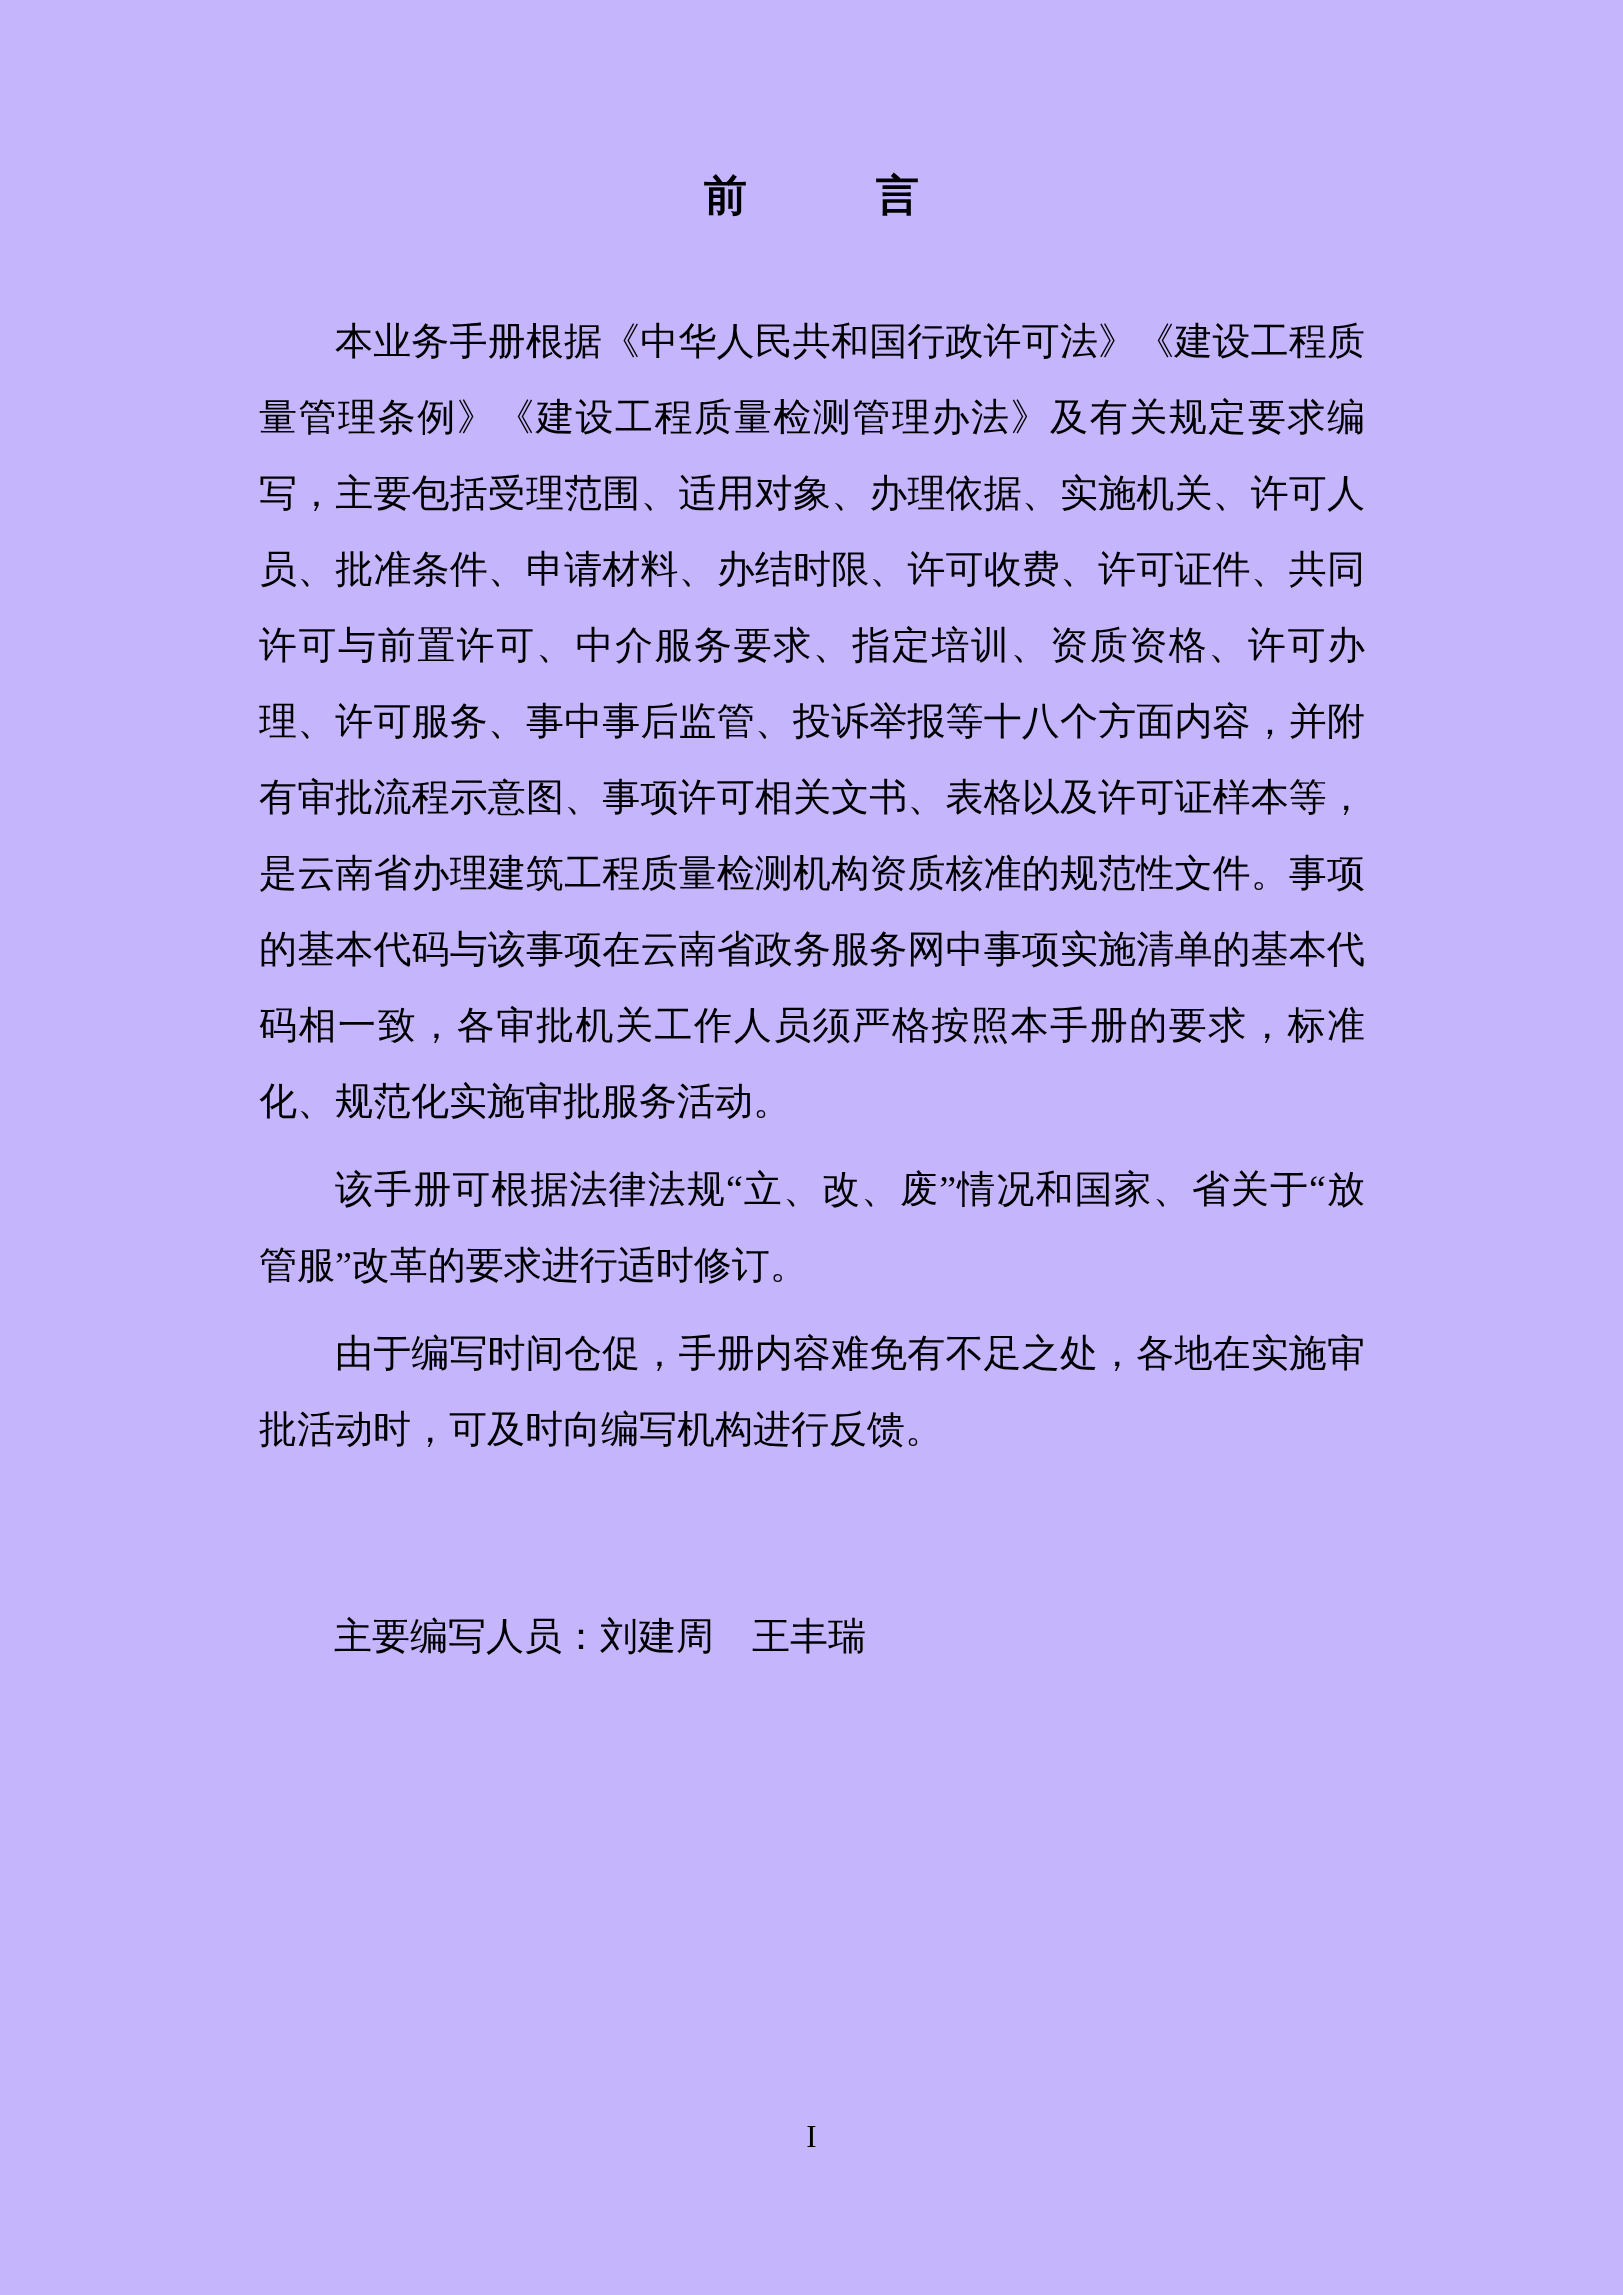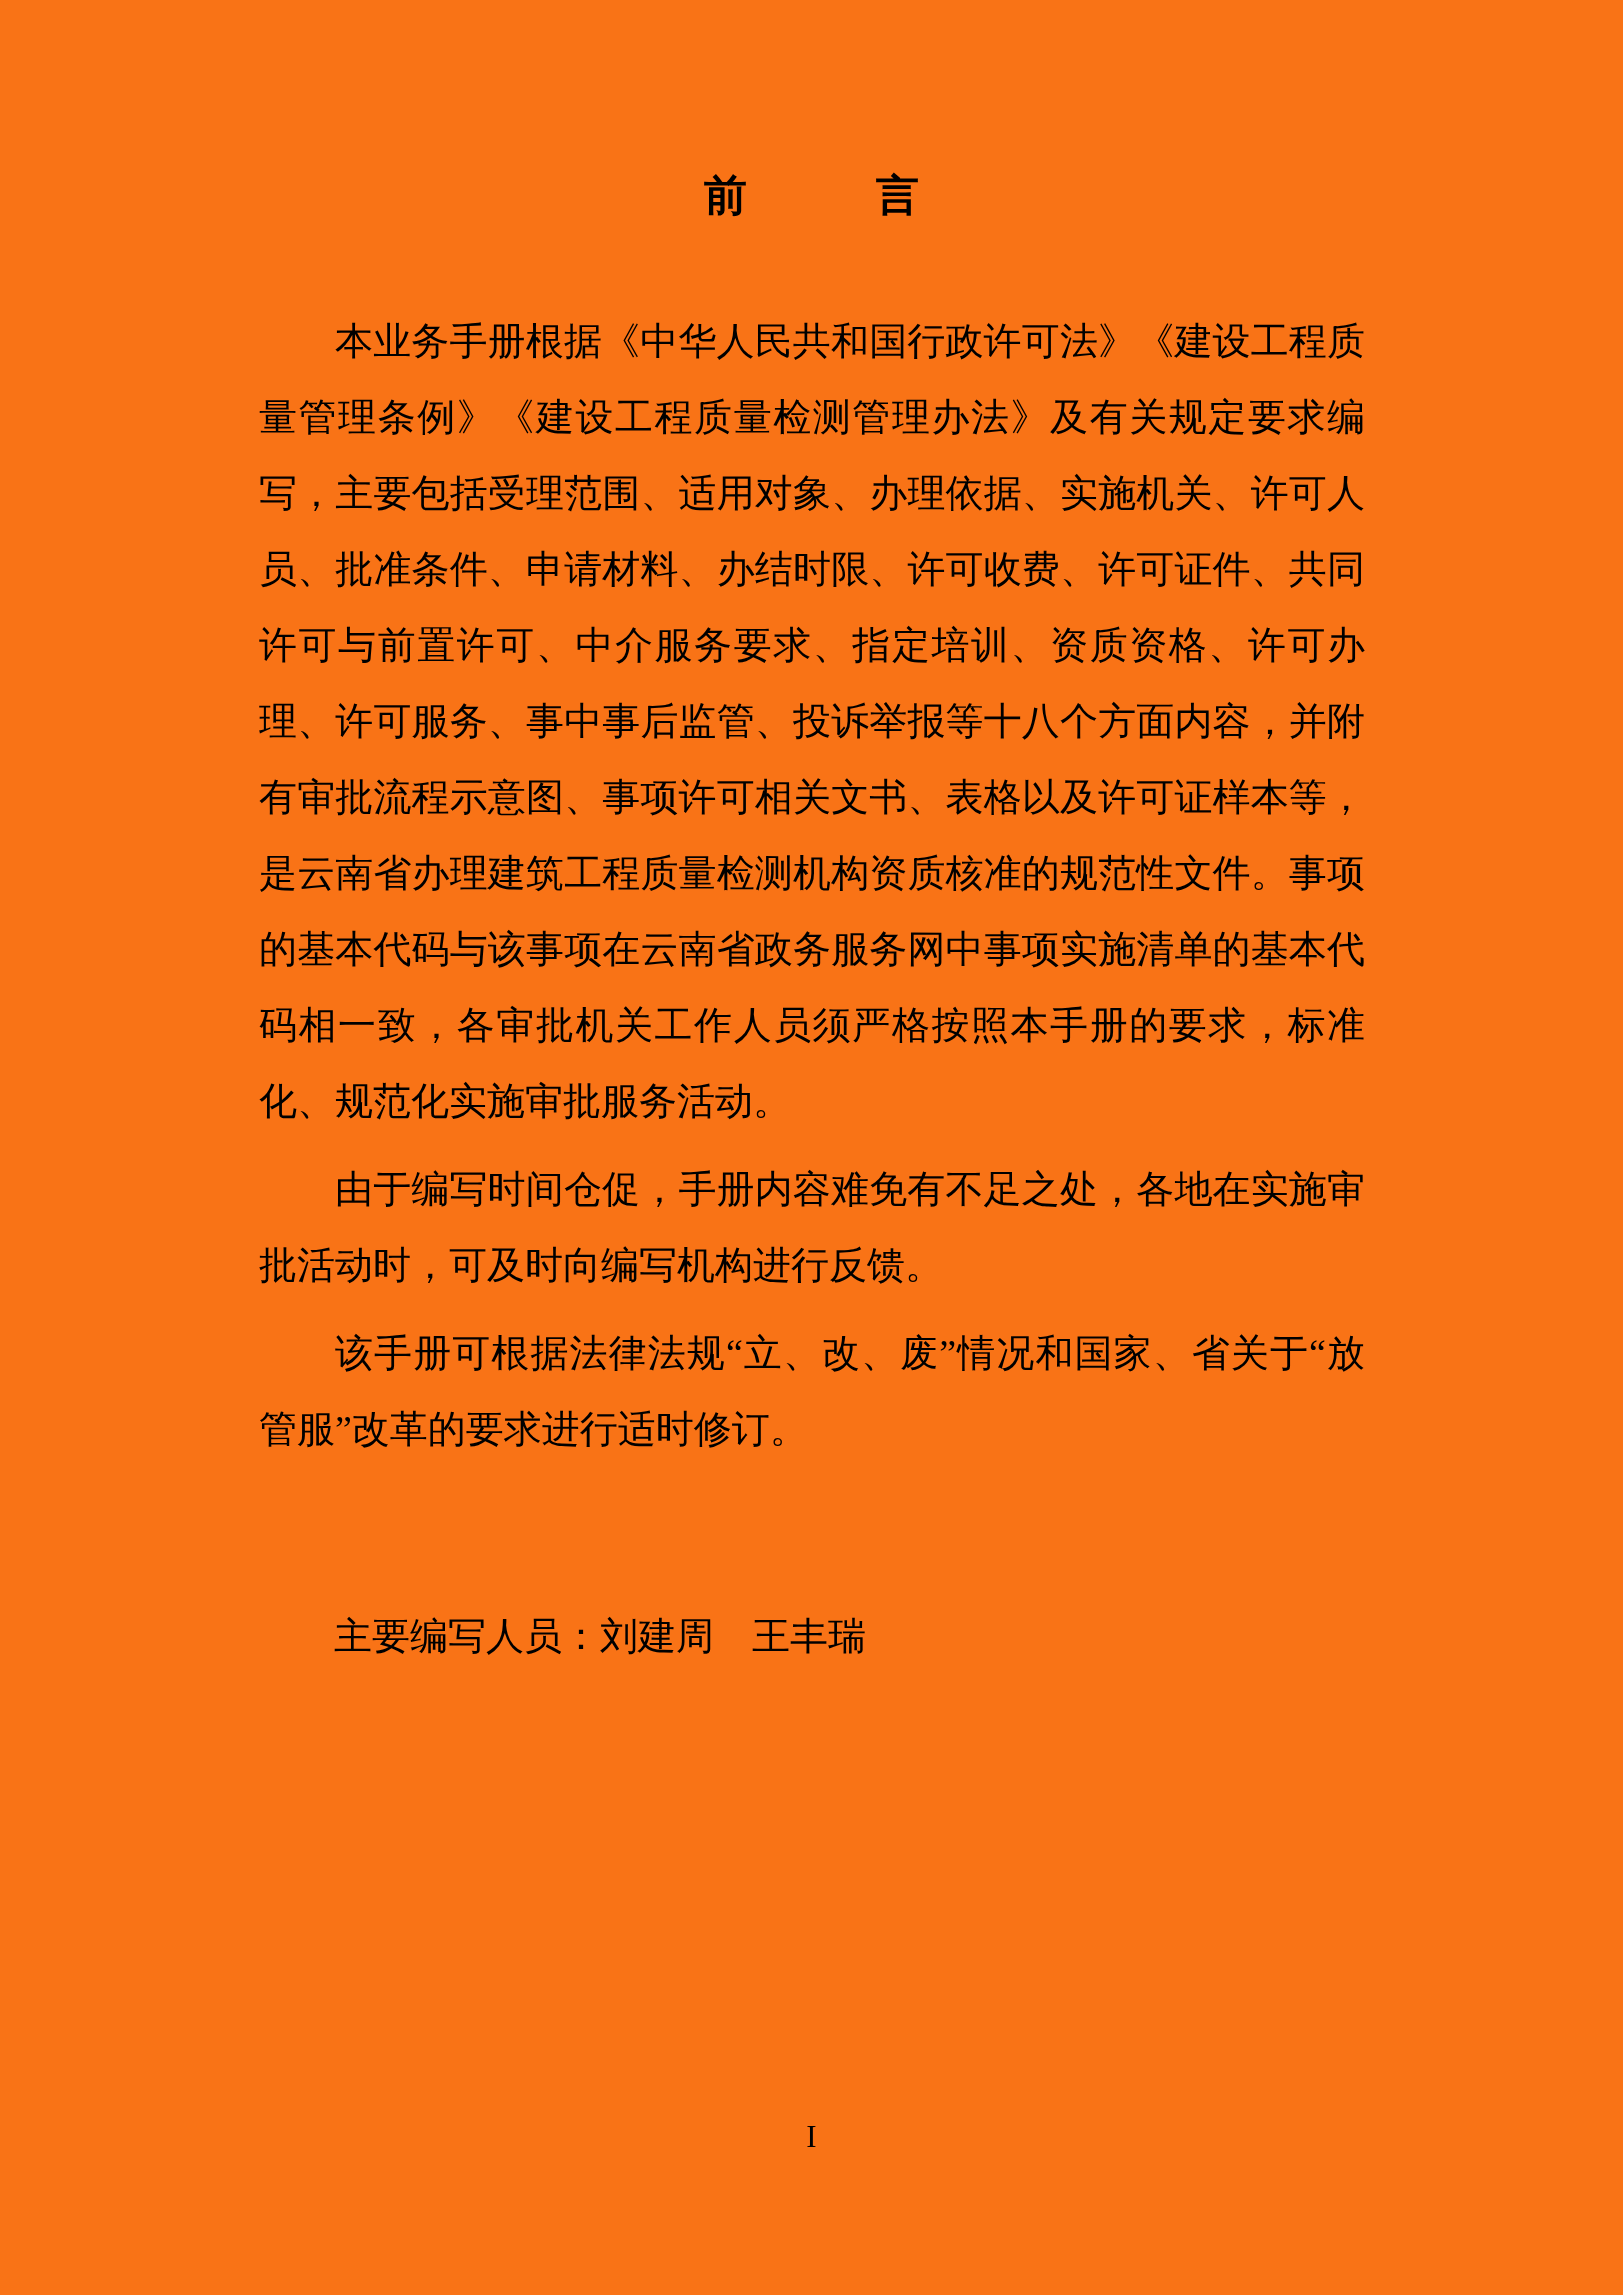--- a/index.html
+++ b/index.html
@@ -4,21 +4,21 @@
 <style>
   html, body {
     margin: 0;
     padding: 0;
     background: #ffffff;
   }
   .page {
     position: relative;
     width: 1623px;
     height: 2295px;
-    background: #f97316;
+    background: #c4b5fd;
     color: #000000;
     overflow: hidden;
     font-family: "Liberation Serif", serif;
   }
   .doc-title {
     position: absolute;
     left: 0;
     right: 0;
     top: 174px;
     margin: 0;
@@ -72,22 +72,22 @@
 </style>
 </head>
 <body>
 
 <div class="page">
 
   <h1 class="doc-title">前　　　言</h1>
 
   <div class="preface-body">
     <p>本业务手册根据《中华人民共和国行政许可法》《建设工程质量管理条例》《建设工程质量检测管理办法》及有关规定要求编写，主要包括受理范围、适用对象、办理依据、实施机关、许可人员、批准条件、申请材料、办结时限、许可收费、许可证件、共同许可与前置许可、中介服务要求、指定培训、资质资格、许可办理、许可服务、事中事后监管、投诉举报等十八个方面内容，并附有审批流程示意图、事项许可相关文书、表格以及许可证样本等，是云南省办理建筑工程质量检测机构资质核准的规范性文件。事项的基本代码与该事项在云南省政务服务网中事项实施清单的基本代码相一致，各审批机关工作人员须严格按照本手册的要求，标准化、规范化实施审批服务活动。</p>
+    <p>该手册可根据法律法规“立、改、废”情况和国家、省关于“放管服”改革的要求进行适时修订。</p>
     <p>由于编写时间仓促，手册内容难免有不足之处，各地在实施审批活动时，可及时向编写机构进行反馈。</p>
-    <p>该手册可根据法律法规“立、改、废”情况和国家、省关于“放管服”改革的要求进行适时修订。</p>
   </div>
 
   <div class="authors-block">
     <p>主要编写人员：刘建周　王丰瑞</p>
   </div>
 
   <div class="page-footer">I</div>
 
 </div>
 

